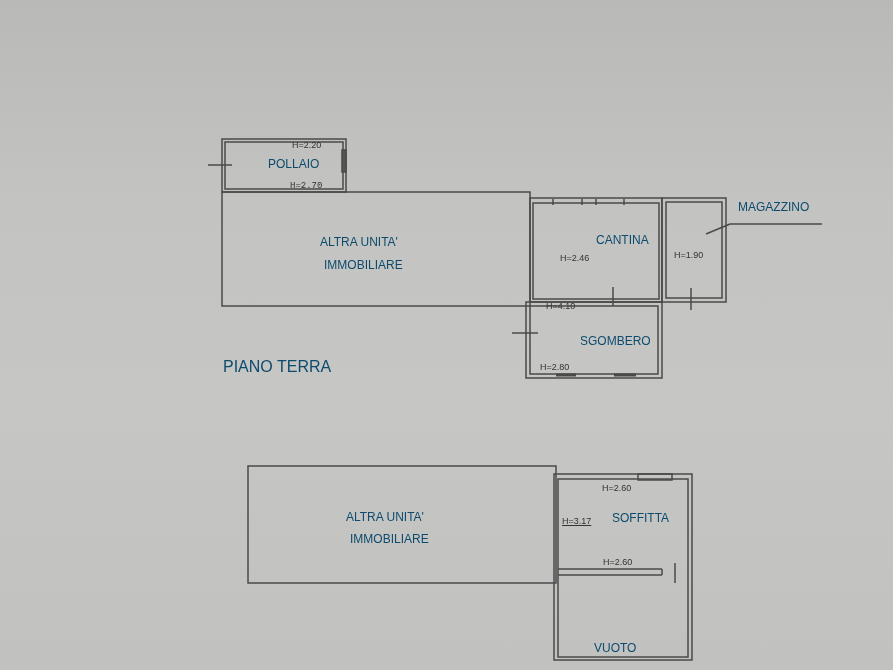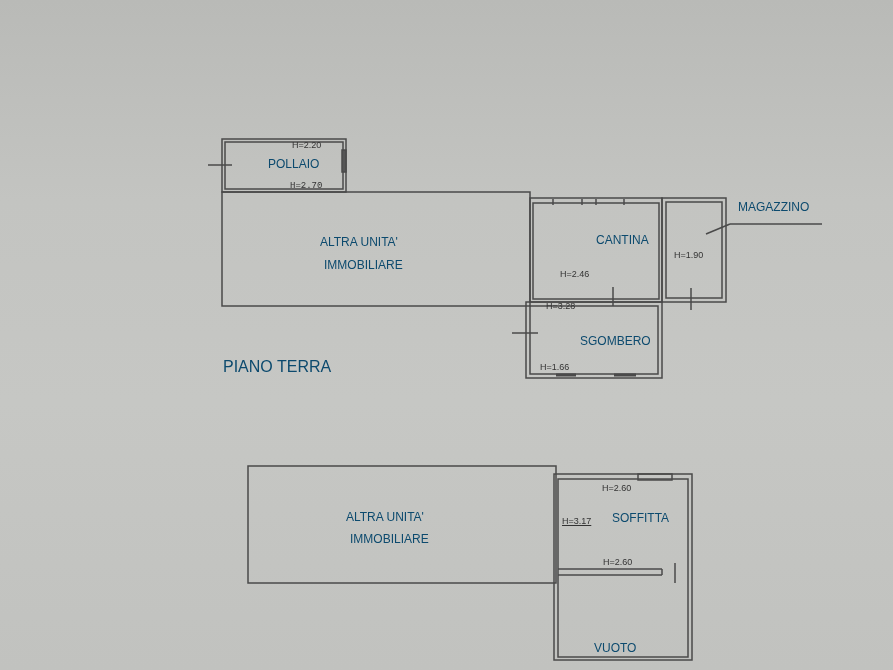--- a/index.html
+++ b/index.html
@@ -70,28 +70,28 @@
 </svg>
 
 <div class="h" style="left:292px;top:140px;">H=2.20</div>
 <div class="lbl" style="left:268px;top:157px;">POLLAIO</div>
 <div class="h" style="left:290px;top:181px;font-family:Liberation Mono, monospace;">H=2.70</div>
 
 <div class="lbl" style="left:320px;top:235px;">ALTRA UNITA'</div>
 <div class="lbl" style="left:324px;top:258px;">IMMOBILIARE</div>
 
 <div class="lbl" style="left:554px;top:233px;margin-left:42px;">CANTINA</div>
-<div class="h" style="left:560px;top:253px;margin-top:16px;">H=2.46</div>
+<div class="h" style="left:560px;top:253px;">H=2.46</div>
 
 <div class="lbl" style="left:738px;top:200px;">MAGAZZINO</div>
 <div class="h" style="left:674px;top:250px;text-align:right;">H=1.90</div>
 
-<div class="h" style="left:546px;top:301px;">H=3.28</div>
+<div class="h" style="left:546px;top:301px;">H=4.10</div>
 <div class="lbl" style="left:572px;top:334px;margin-left:8px;">SGOMBERO</div>
-<div class="h" style="left:540px;top:362px;">H=1.66</div>
+<div class="h" style="left:540px;top:362px;">H=2.80</div>
 
 <div class="lbl big" style="left:223px;top:358px;">PIANO TERRA</div>
 
 <div class="lbl" style="left:346px;top:510px;">ALTRA UNITA'</div>
 <div class="lbl" style="left:350px;top:532px;">IMMOBILIARE</div>
 
 <div class="h" style="left:602px;top:483px;">H=2.60</div>
 <div class="lbl" style="left:612px;top:511px;">SOFFITTA</div>
 <div class="h" style="left:562px;top:516px;text-decoration:underline;">H=3.17</div>
 <div class="h" style="left:603px;top:557px;">H=2.60</div>

